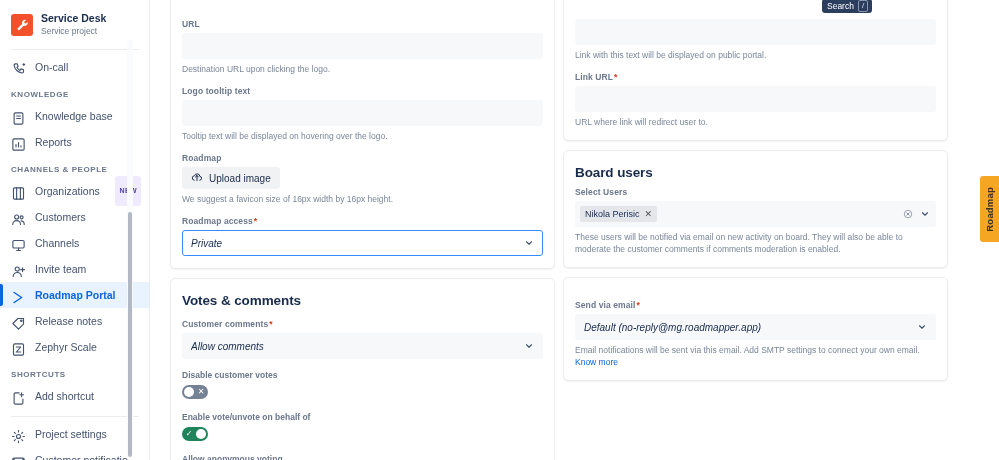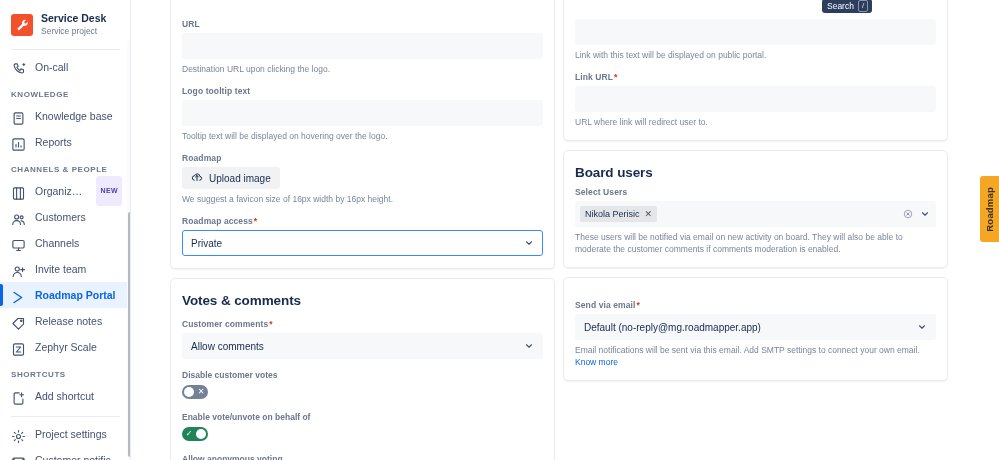--- a/index.html
+++ b/index.html
@@ -8,21 +8,21 @@
     width: 999px; height: 460px;
     overflow: hidden;
     background: #ffffff;
     font-family: "Liberation Sans", sans-serif;
     -webkit-font-smoothing: antialiased;
   }
   #app { position: relative; width: 999px; height: 460px; background: #fff; }
 
   
   #sidebar {
-    position: absolute; left: 0; top: 0; width: 131px; height: 460px;
+    position: absolute; left: 0; top: 0; width: 150px; height: 460px;
     background: #ffffff; border-right: 1px solid #ebecf0;
     overflow: hidden;
   }
   .project-head {
     display: flex; align-items: center; gap: 8px;
     padding: 12px 10px 10px 11px;
   }
   .project-logo {
     width: 22px; height: 22px; border-radius: 3px;
     background: #f3512b; flex: 0 0 auto;
@@ -100,21 +100,21 @@
   }
   .fhint a { color: #0c66e4; text-decoration: none; }
 
   .fselect {
     height: 26px; background: #f7f8f9; border: 1px solid transparent;
     border-radius: 3px; width: 100%;
     display: flex; align-items: center; padding: 0 8px;
     font-size: 10px; color: #172b4d; cursor: pointer;
   }
   .fselect.focused { background: #fff; border: 1.5px solid #388bff; }
-  .fselect .val { flex: 1 1 auto; overflow: hidden; white-space: nowrap; text-overflow: ellipsis; }
+  .fselect .val { flex: 1 1 auto; overflow: hidden; white-space: nowrap; text-overflow: ellipsis; font-style: italic; }
   .chev { width: 10px; height: 10px; flex: 0 0 10px; }
 
   .upload-btn {
     display: inline-flex; align-items: center; gap: 6px;
     height: 22px; padding: 0 9px; background: #f1f2f4;
     border: none; border-radius: 3px; cursor: pointer;
     font-size: 10px; color: #172b4d; font-family: inherit;
   }
 
   

